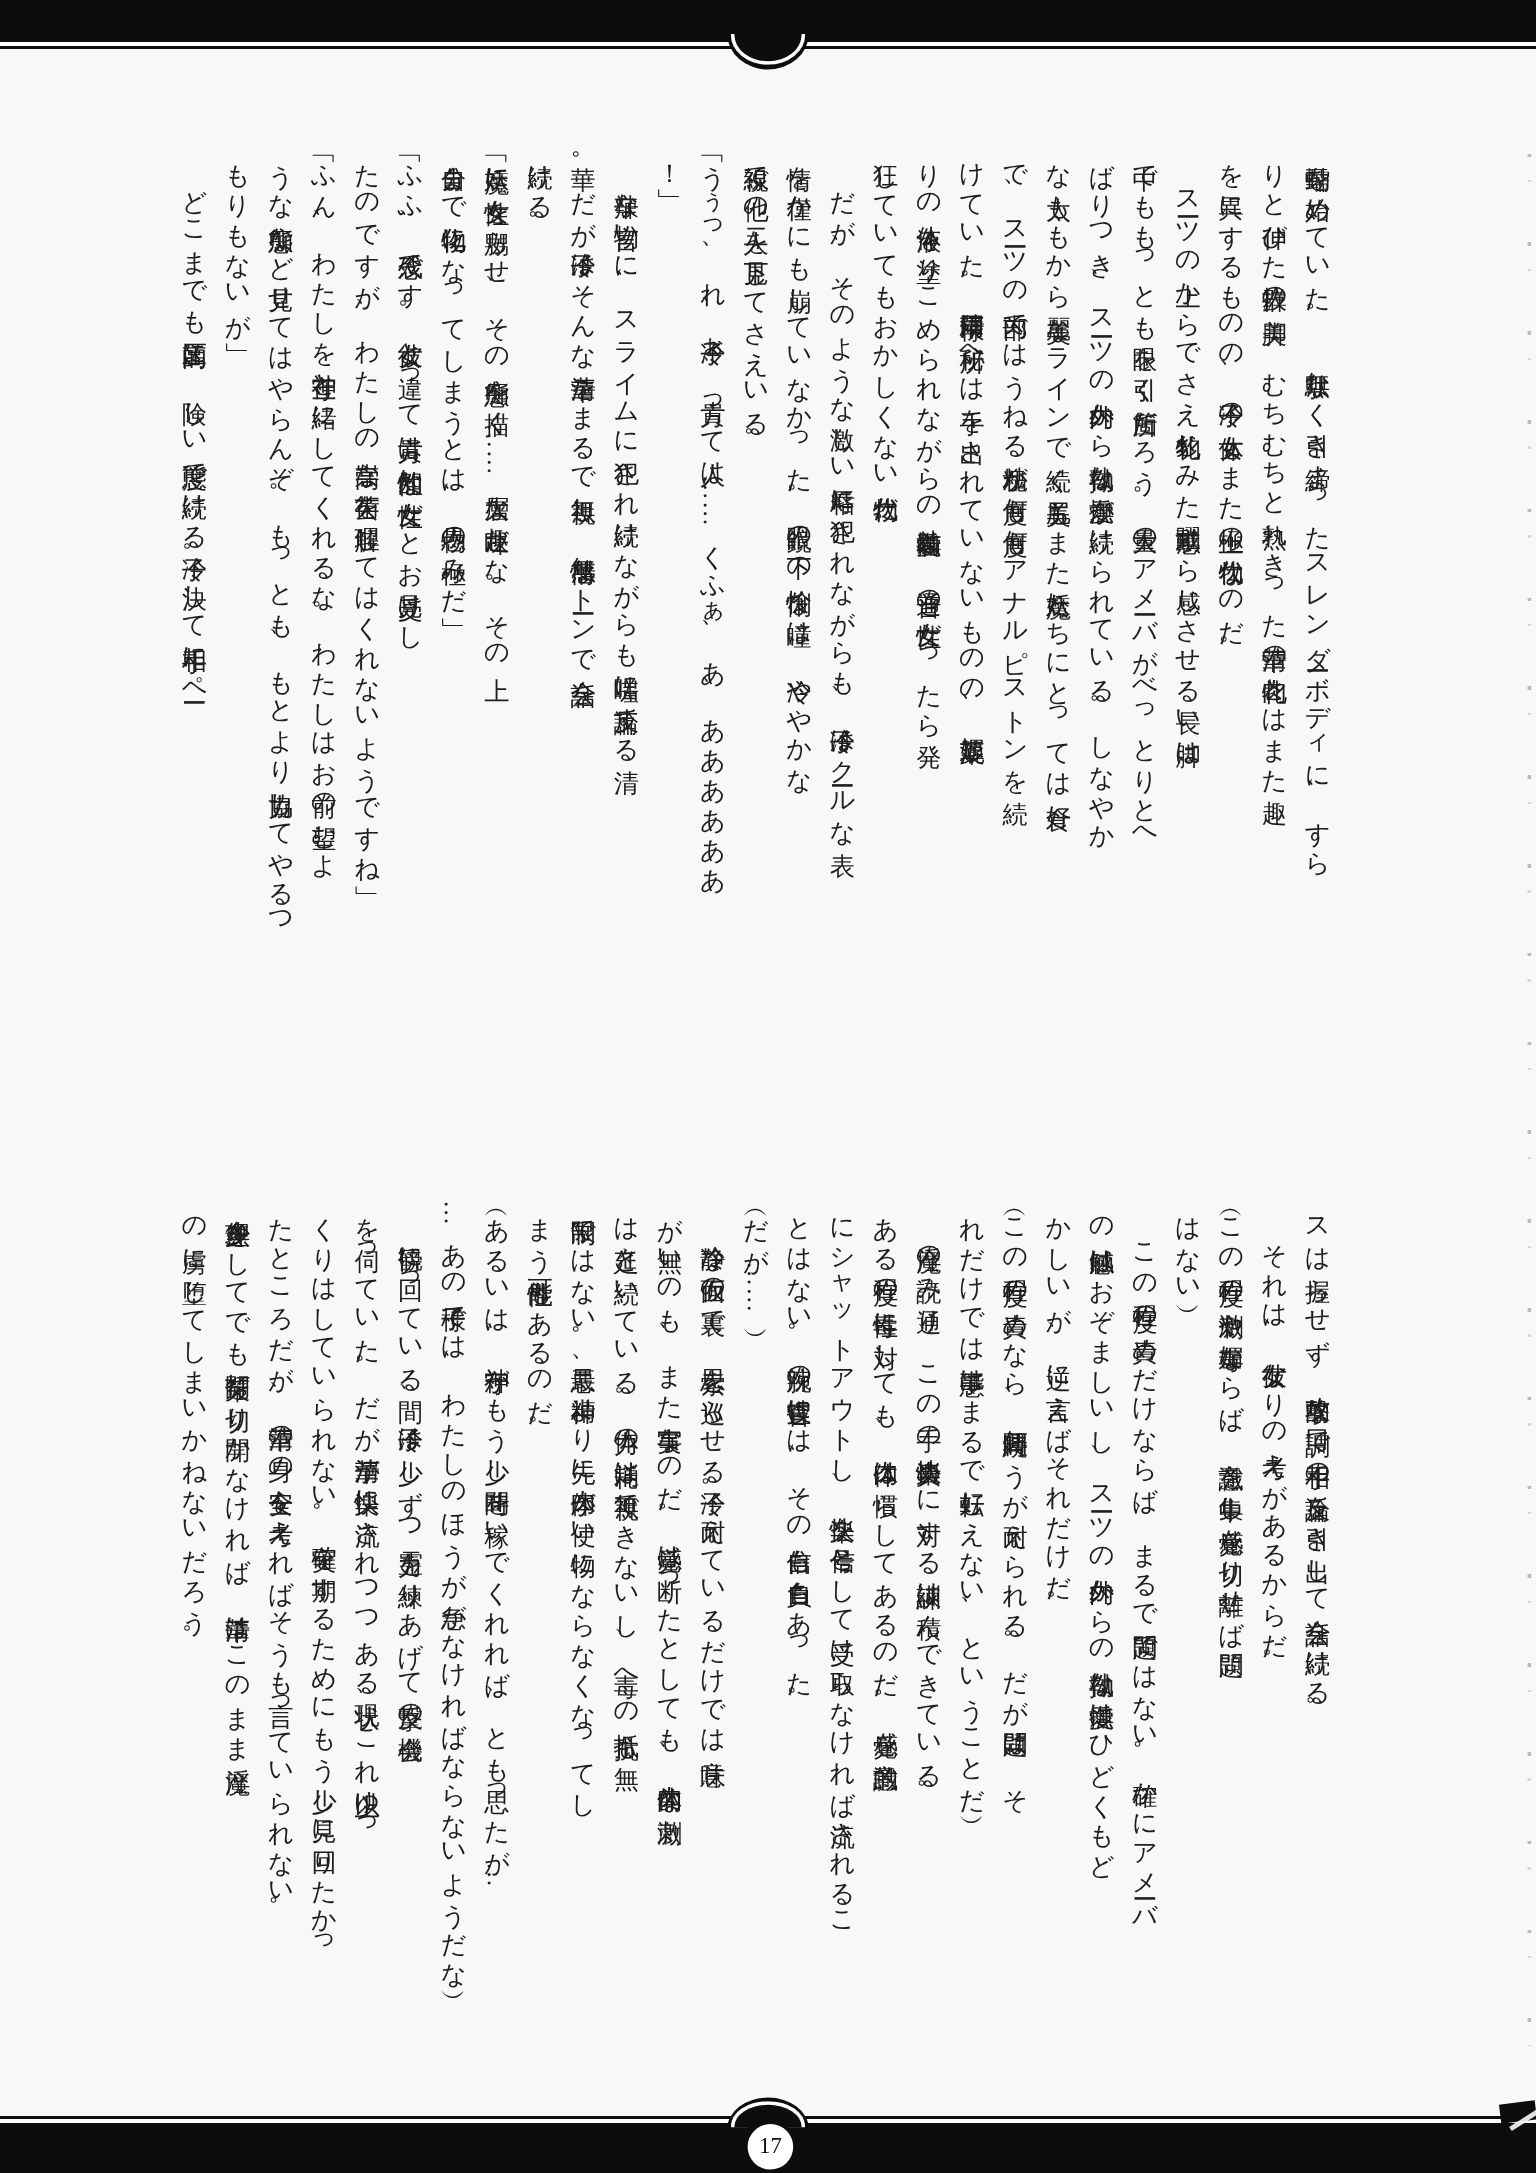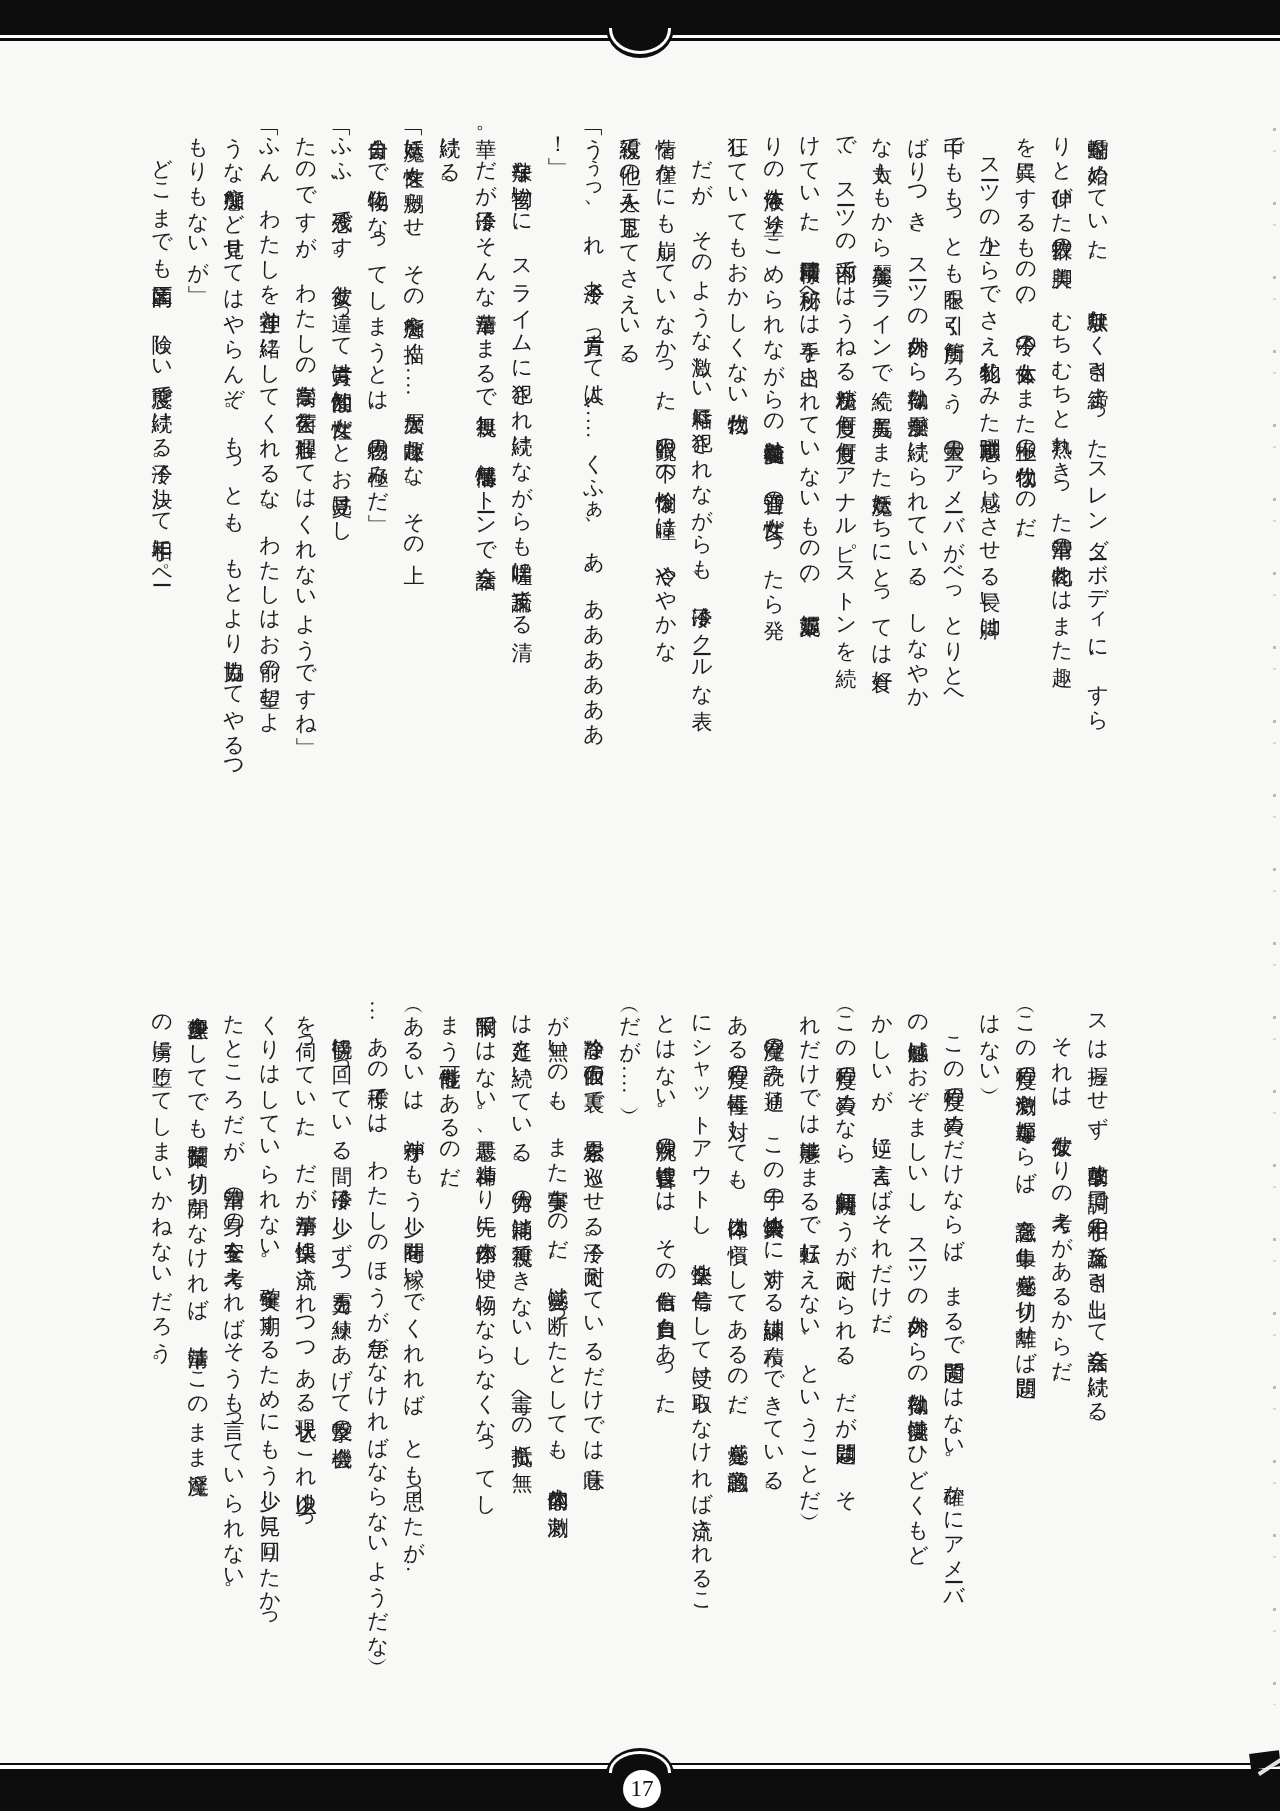--- a/index.html
+++ b/index.html
@@ -46,21 +46,21 @@
     border:3px solid #ffffff; border-bottom:none;
     border-radius:31px 31px 0 0 / 21px 21px 0 0;
   }
   .page-badge {
     position:absolute; top:1770px; left:623px; width:38px; height:38px;
     background:#ffffff; border-radius:50%;
     text-align:center;
   }
   .page-badge span {
     display:inline-block; width:100%;
-    font-size:23px; line-height:38px; color:#111;
+    font-size:19px; line-height:38px; color:#111;
     font-family:"Liberation Serif","DejaVu Serif",serif;
   }
   
   .corner-tear-dark {
     position:absolute; top:1752px; left:1250px; width:30px; height:16px;
     background:#0d0d0d; transform:rotate(-7deg);
   }
   .corner-tear-light {
     position:absolute; top:1763px; left:1256px; width:34px; height:4px;
     background:#f8f8f6; transform:rotate(-33deg); opacity:.9;

